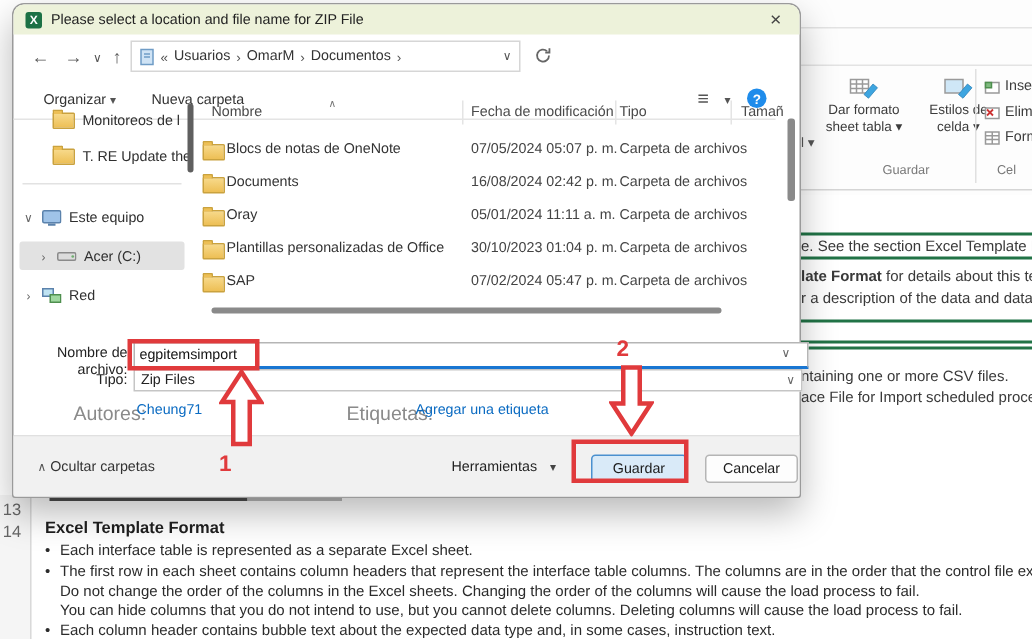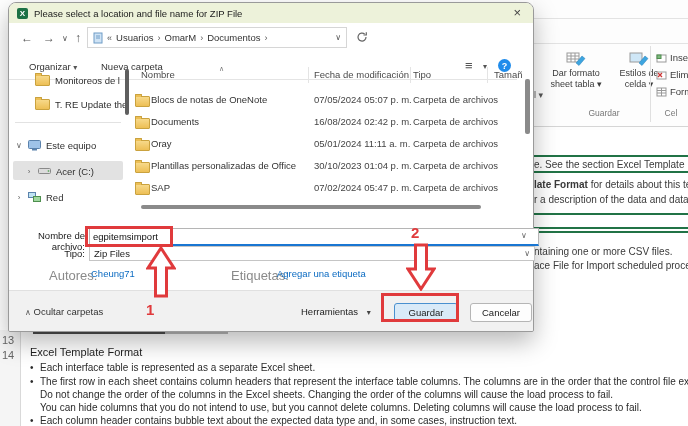--- a/index.html
+++ b/index.html
@@ -8,21 +8,21 @@
   .abs{position:absolute}
   .nowrap{white-space:nowrap}
   .clip{overflow:hidden}
   .xl-green{position:absolute;left:533px;width:155px;height:2px;background:#217346}
   .xl-frag{position:absolute;left:534px;white-space:nowrap;color:#3a3a3a;font-size:10px}
   .ribbon-btn{position:absolute;text-align:center;color:#3c3c3c;font-size:9px;line-height:11px}
   .ribbon-group{position:absolute;color:#777;font-size:8.5px;text-align:center}
   .mini-row{position:absolute;display:flex;align-items:center;gap:3px;font-size:9.5px;color:#3c3c3c}
   .rownum-col{position:absolute;left:0;top:330px;width:20px;height:96px;background:#f5f5f5;border-right:1px solid #d9d9d9}
   .rownum{position:absolute;width:16px;text-align:center;color:#666;font-size:11px}
-  .doc-head{position:absolute;left:30px;font-weight:normal;font-size:11px;color:#1f1f1f;white-space:nowrap}
+  .doc-head{position:absolute;left:30px;font-weight:bold;font-size:11px;color:#1f1f1f;white-space:nowrap}
   .doc-line{position:absolute;left:30px;width:658px;font-size:10px;color:#2b2b2b;white-space:nowrap;overflow:hidden}
   .doc-line .b{display:inline-block;width:10px}
   .doc-line.cont{padding-left:10px;width:648px}
 
   
   .dialog{position:absolute;left:8px;top:2px;width:524px;height:328px;background:#fff;
           border:1px solid #9a9a9a;border-radius:8px 8px 2px 2px;box-shadow:0 10px 24px rgba(0,0,0,.28);z-index:10}
   .titlebar{position:absolute;left:0;top:0;right:0;height:20px;background:#edf2da;border-radius:7px 7px 0 0;
             display:flex;align-items:center;padding:0 8px;box-sizing:border-box}
   .xl-ic{width:11px;height:11px;background:#1c7145;border-radius:2px;color:#fff;font-size:8px;font-weight:bold;

